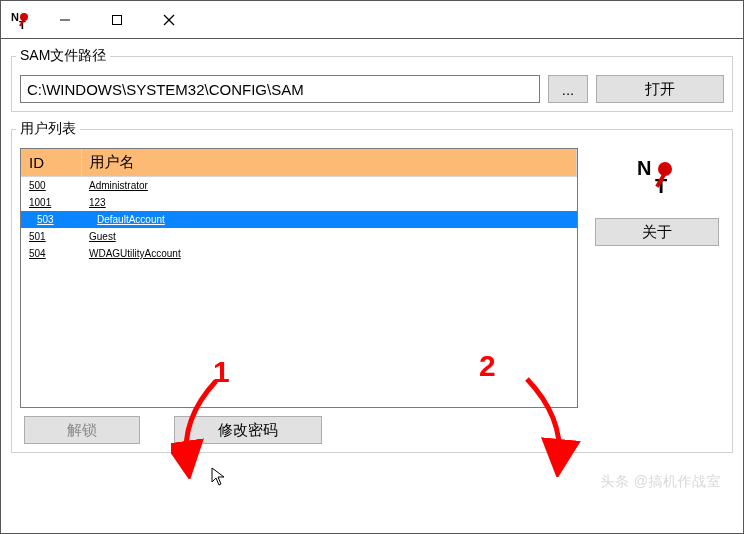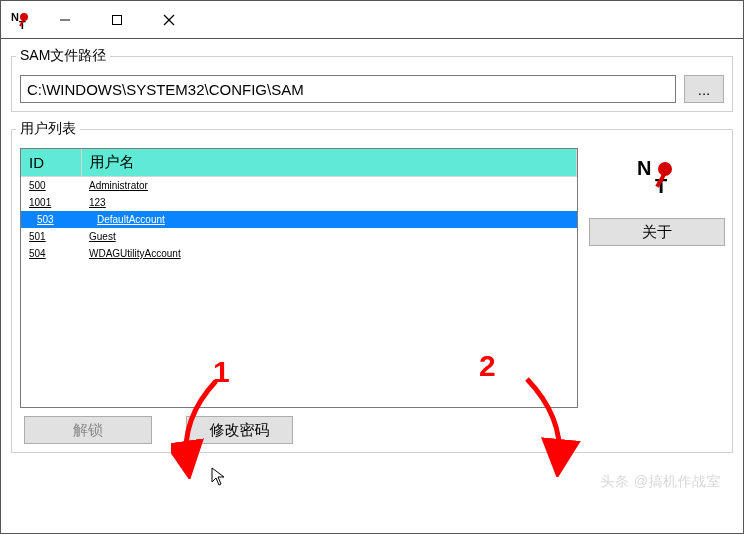--- a/index.html
+++ b/index.html
@@ -88,36 +88,36 @@
     overflow: hidden;
   }
   .listbox table { width: 100%; border-collapse: collapse; }
   .listbox th {
     text-align: left;
     font-weight: 400;
     font-size: 15px;
     padding: 4px 8px;
     border-bottom: 1px solid #d6d6d6;
     border-right: 1px solid #d6d6d6;
-    background: #5eead4;
+    background: #fdba74;
   }
   .listbox th:first-child { width: 60px; }
   .listbox td {
     padding: 3px 8px;
     font-size: 10px;
     text-decoration: underline;
   }
   .listbox tr.selected td { background: #0a84ff; color: #ffffff; padding-left: 16px; }
   .side-col { width: 134px; display: flex; flex-direction: column; align-items: center; gap: 18px; padding-top: 4px;}
   .logo-box { width: 100px; height: 48px; display:flex; align-items:center; justify-content:center;}
-  .btn.about { width: 136px; height: 28px; }
+  .btn.about { width: 124px; height: 28px; }
   
   .under-list { display:flex; gap: 34px; margin-top: 8px; padding-left: 4px;}
-  .btn.unlock { width: 128px; height: 28px; }
-  .btn.changepw { width: 107px; height: 28px; }
+  .btn.unlock { width: 116px; height: 28px; }
+  .btn.changepw { width: 148px; height: 28px; }
   
   .bottom-row {
     display: flex;
     justify-content: space-between;
     padding: 0 24px 0 72px;
     margin-top: 18px;
   }
   .btn.save { width: 152px; height: 30px; border: 1px solid #0078d7; }
   .btn.exit { width: 152px; height: 30px; }
   
@@ -173,20 +173,21 @@
   </div>
 </div>
 
 <div class="client">
 
   <fieldset class="group">
     <legend>SAM文件路径</legend>
     <div class="path-row">
       <input class="path-input" type="text" value="C:\WINDOWS\SYSTEM32\CONFIG\SAM" style="">
       <button class="btn browse">...</button>
+      <button class="btn open">打开</button>
     </div>
   </fieldset>
 
   <fieldset class="group">
     <legend>用户列表</legend>
     <div class="userlist-row">
       <div class="listbox">
         <table>
           <thead>
             <tr>

